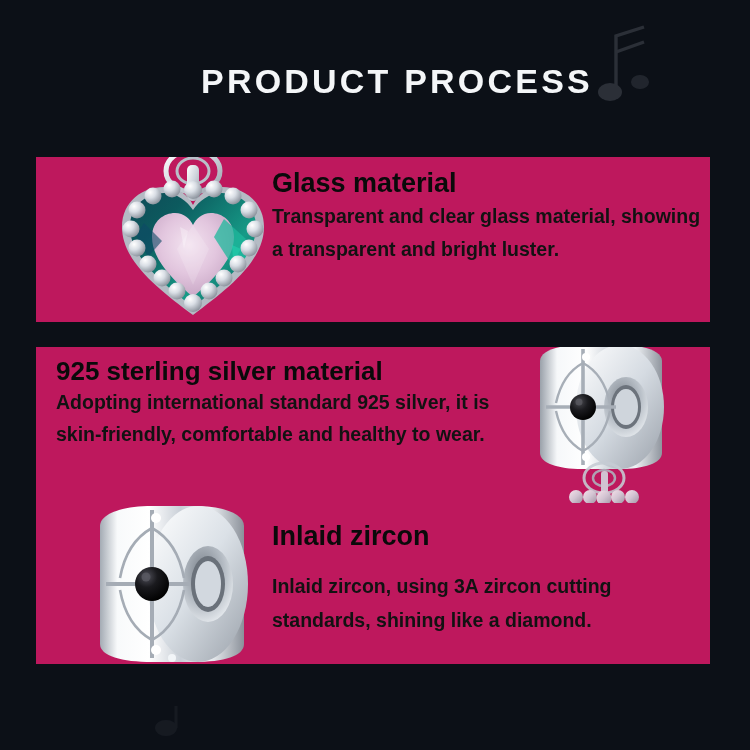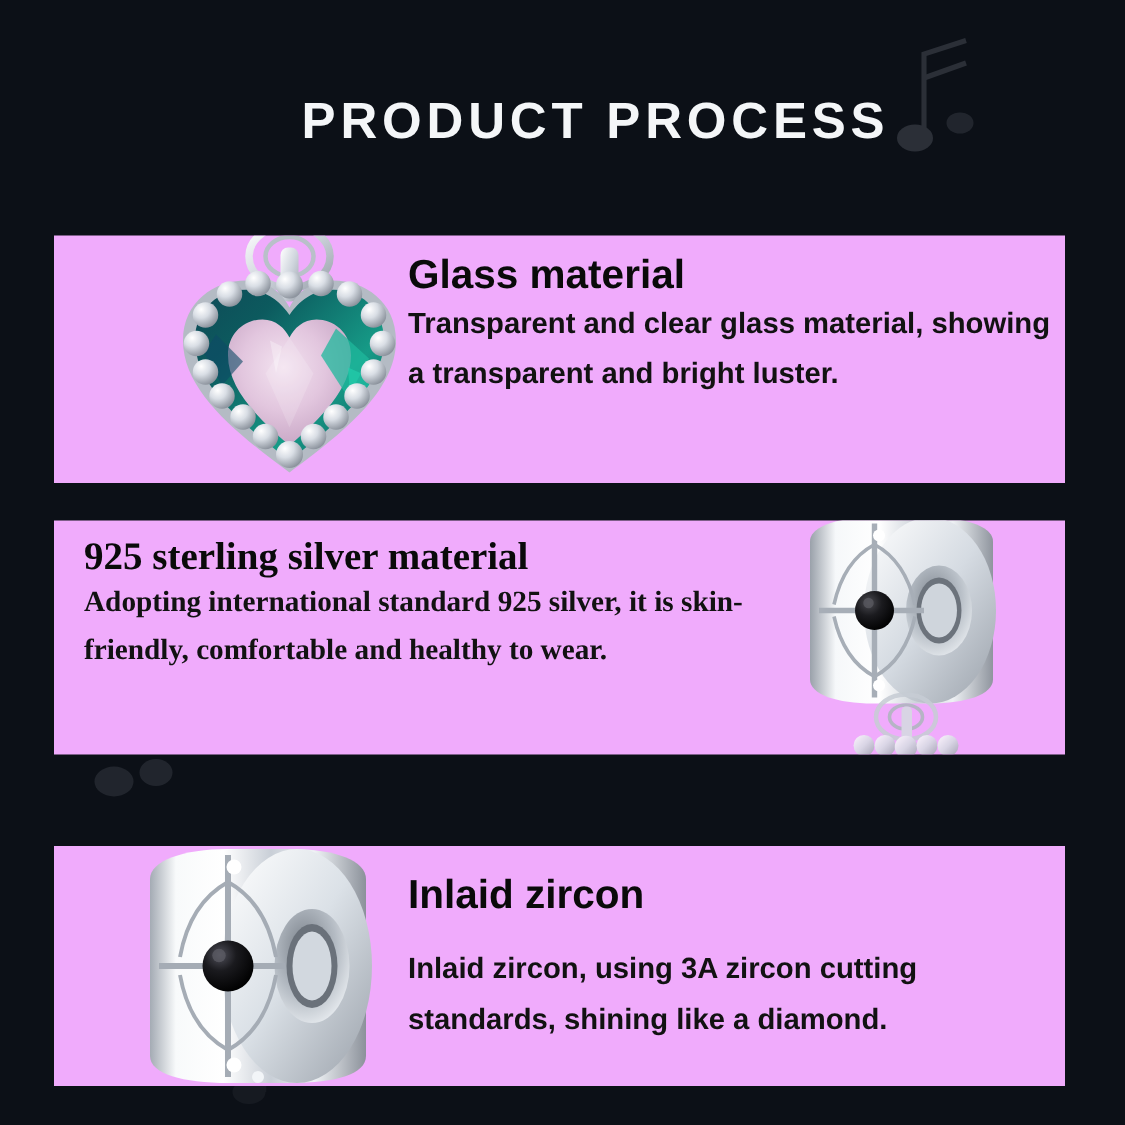--- a/index.html
+++ b/index.html
@@ -25,27 +25,27 @@
     color:#f4f6f8;
     font-size:34px;
     font-weight:bold;
     letter-spacing:3.2px;
     padding-left:44px;
   }
 
   
   .panel {
     position:absolute;
-    background:#f0abfc;
+    background:#be185d;
     overflow:hidden;
     padding-left:20px;
   }
   #panel-1 { left:36px; top:157px; width:674px; height:165px; }
-  #panel-2 { left:36px; top:347px; width:674px; height:156px;font-family:Liberation Serif, serif; }
-  #panel-3 { left:36px; top:564px; width:674px; height:160px; }
+  #panel-2 { left:36px; top:347px; width:674px; height:184px; }
+  #panel-3 { left:36px; top:504px; width:674px; height:160px; }
 
   .txt-block { position:absolute; }
   #panel-1 .txt-block { left:236px; top:13px; width:430px; }
   #panel-2 .txt-block { left:20px;  top:11px; width:455px; }
   #panel-3 .txt-block { left:236px; top:19px; width:430px; }
 
   .p-head {
     color:#0a0a0a;
     font-size:27px;
     font-weight:bold;

